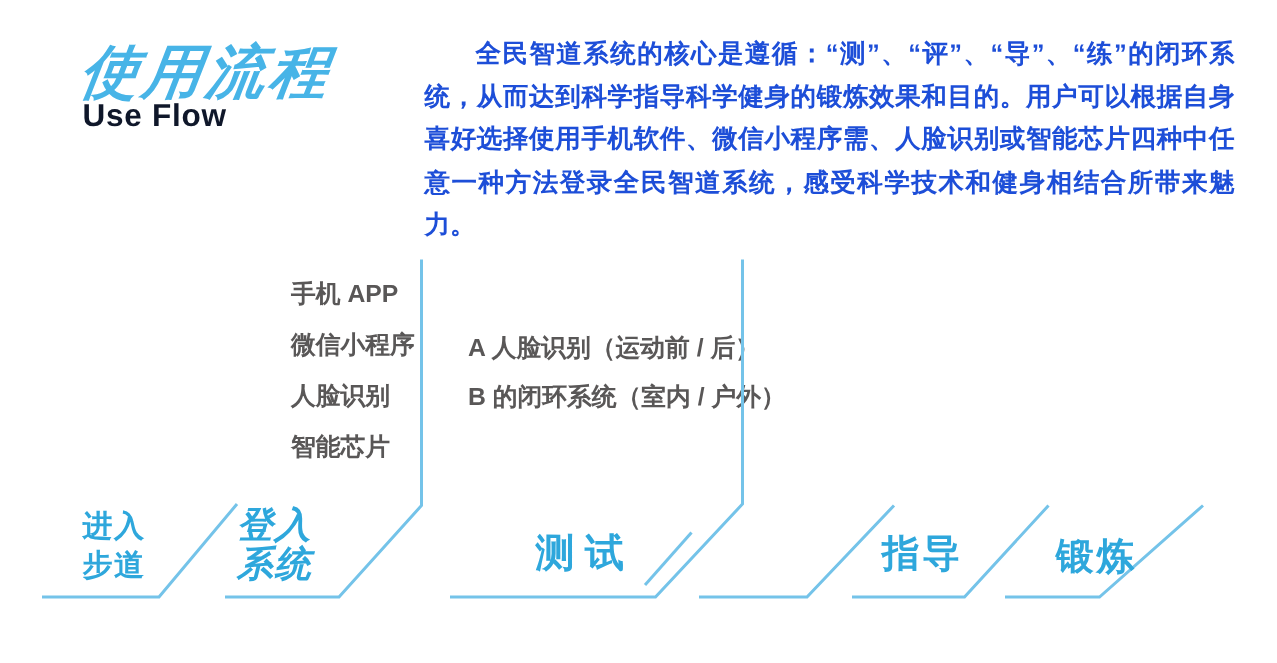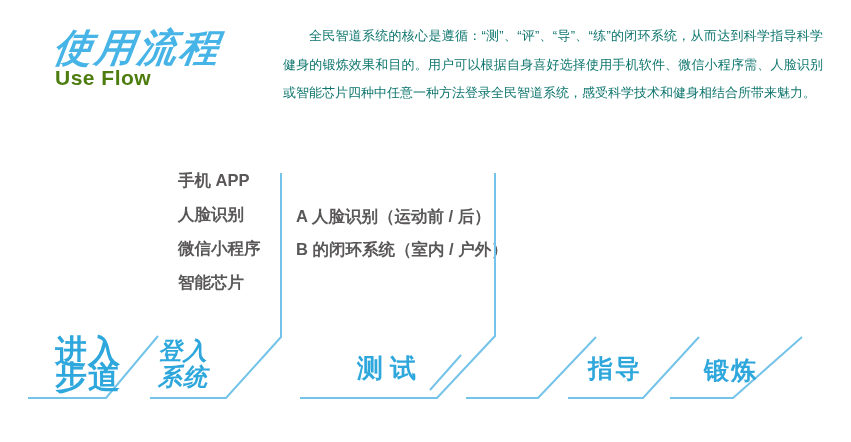--- a/index.html
+++ b/index.html
@@ -14,68 +14,68 @@
   .title-zh{
     position:absolute;left:50px;top:21px;
     font-size:39px;font-weight:bold;font-style:italic;
     letter-spacing:3px;color:#47b4e7;
     transform:skewX(-8deg);transform-origin:left bottom;
     white-space:nowrap;
   }
   .title-en{
     position:absolute;left:55px;top:66px;
     font-size:21px;font-weight:bold;letter-spacing:0.5px;
-    color:#4d7c0f;white-space:nowrap;
+    color:#0f172a;white-space:nowrap;
   }
   
   .intro{
     position:absolute;left:283px;top:22px;width:540px;margin:0;
-    font-size:13px;line-height:28.5px;color:#0f766e;
-    text-indent:2em;text-align:justify;font-weight:400;
+    font-size:17px;line-height:28.5px;color:#1d4ed8;
+    text-indent:2em;text-align:justify;font-weight:700;
   }
   
   .login-list,.test-list{
-    position:absolute;margin:0;padding:0;list-style:none;
+    position:absolute;margin:16px;padding:0;list-style:none;
     color:#595757;font-weight:600;font-size:16.5px;white-space:nowrap;
   }
   .login-list{left:178px;top:163px;}
   .login-list li{line-height:34px;}
   .test-list{left:296px;top:200px;}
   .test-list li{line-height:33px;}
   
   .lines{position:absolute;left:0;top:0;width:851px;height:442px;}
   .lines polyline,.lines line{
     fill:none;stroke:#74c3e9;stroke-width:2;stroke-linejoin:miter;stroke-linecap:butt;
   }
   
   .step{
     position:absolute;font-weight:bold;color:#2ea7dc;
     white-space:pre-line;
   }
-  .step-1{left:55px;top:338px;font-size:32px;line-height:26px;letter-spacing:1px;}
+  .step-1{left:55px;top:338px;font-size:20px;line-height:26px;letter-spacing:1px;}
   .step-2{left:158px;top:338px;font-size:24px;line-height:26px;letter-spacing:1px;font-style:italic;}
   .step-3{left:330px;top:351px;font-size:26px;letter-spacing:7px;margin-left:27px;}
   .step-4{left:484px;top:354px;font-size:25px;letter-spacing:3px;}
   .step-5{left:588px;top:352px;font-size:25px;letter-spacing:2px;}
   .step-6{left:704px;top:354px;font-size:25px;letter-spacing:2px;}
 </style>
 </head>
 <body>
 
 <div class="stage">
 
   <div class="title-zh">使用流程</div>
   <div class="title-en">Use Flow</div>
 
   <p class="intro">全民智道系统的核心是遵循：“测”、“评”、“导”、“练”的闭环系统，从而达到科学指导科学健身的锻炼效果和目的。用户可以根据自身喜好选择使用手机软件、微信小程序需、人脸识别或智能芯片四种中任意一种方法登录全民智道系统，感受科学技术和健身相结合所带来魅力。</p>
 
   <ul class="login-list">
     <li>手机 APP</li>
+    <li>微信小程序</li>
     <li>人脸识别</li>
-    <li>微信小程序</li>
     <li>智能芯片</li>
   </ul>
 
   <ul class="test-list">
     <li>A 人脸识别（运动前 / 后）</li>
     <li>B 的闭环系统（室内 / 户外）</li>
   </ul>
 
   <svg class="lines" viewBox="0 0 851 442" xmlns="http://www.w3.org/2000/svg">
     <polyline points="28,398 106,398 158,336"></polyline>

